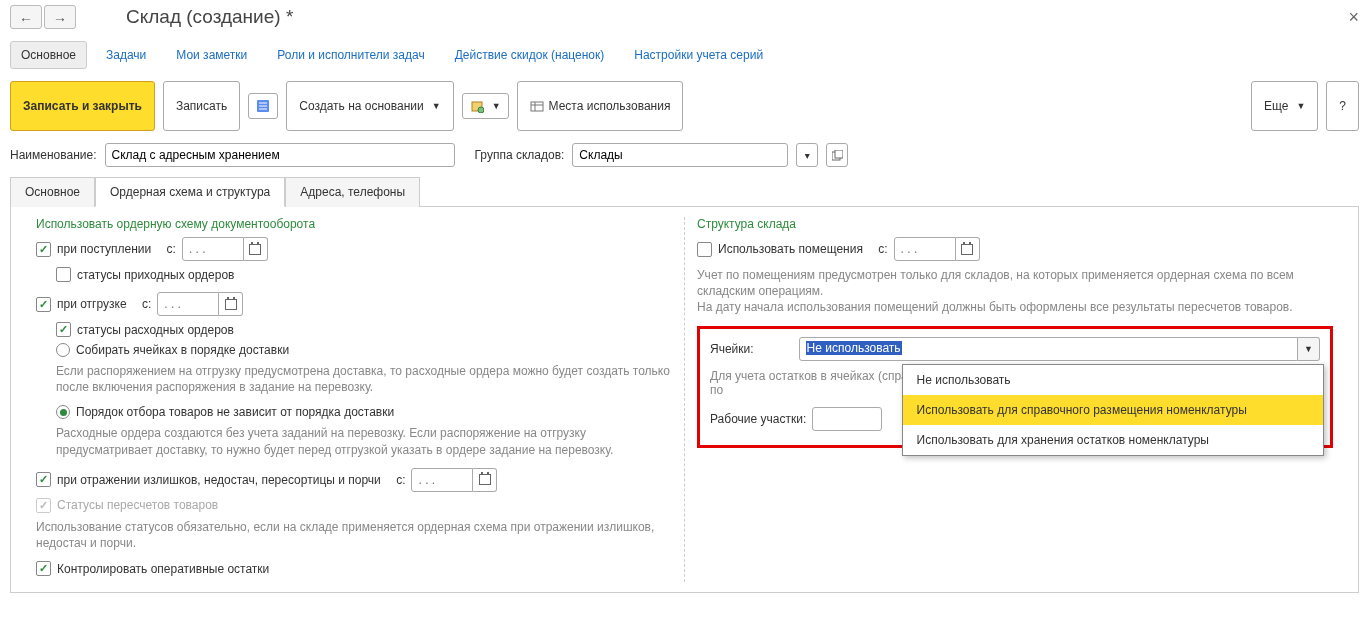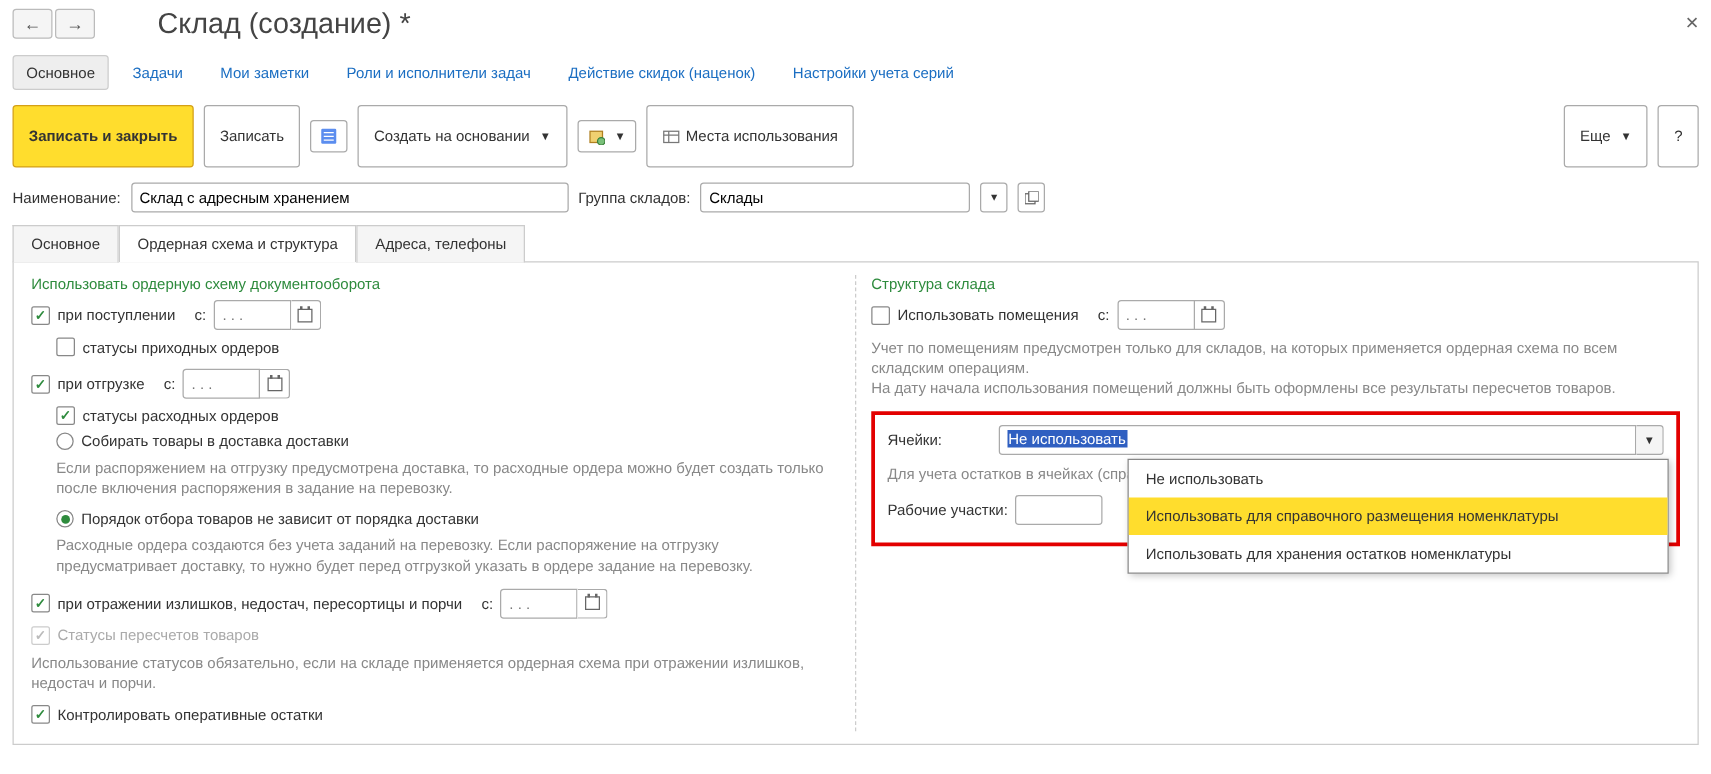--- a/index.html
+++ b/index.html
@@ -1,40 +1,40 @@
 <!DOCTYPE html>
 <html><head>
   <meta charset="utf-8">
   <style>
     * { margin:0; padding:0; box-sizing:border-box; font-family:Arial,sans-serif; font-size:12px; }
     body { background:#fff; padding:5px 10px; color:#333; }
     .top-row { display:flex; align-items:center; margin-bottom:12px; }
     .nav-btns { display:flex; gap:2px; margin-right:50px; }
     .nav-btn { width:32px; height:24px; background:#f5f5f5; border:1px solid #bbb; border-radius:3px; display:flex; align-items:center; justify-content:center; cursor:pointer; color:#555; font-size:14px; font-weight:bold; }
-    .title { font-size:23px; color:#444; }
+    .title { font-size:19px; color:#444; }
     .close-x { margin-left:auto; font-size:18px; color:#666; cursor:pointer; }
     .tabs1 { display:flex; gap:8px; align-items:center; margin-bottom:12px; }
     .tab1 { padding:6px 10px; color:#1b6ec2; cursor:pointer; border:1px solid transparent; border-radius:3px; }
     .tab1.active { background:#eee; color:#333; border-color:#ccc; }
     .toolbar { display:flex; align-items:center; gap:8px; margin-bottom:12px; }
     .btn { padding:17px 12px; background:#fff; border:1px solid #aaa; border-radius:3px; cursor:pointer; display:flex; align-items:center; gap:5px; }
     .btn.yellow { background:#ffdd2d; border-color:#d4a017; font-weight:bold; color:#333; }
     .btn.icon { padding:5px 7px; }
     .caret { font-size:9px; margin-left:3px; }
     .spacer { flex:1; }
     .form-row { display:flex; align-items:center; gap:8px; margin-bottom:10px; }
     .label { white-space:nowrap; }
     .input { border:1px solid #aaa; border-radius:3px; padding:4px 6px; background:#fff; }
     .w-name { width:350px; }
     .w-group { width:216px; }
     .sel-btn { width:22px; height:24px; border:1px solid #aaa; background:#fff; border-radius:3px; display:flex; align-items:center; justify-content:center; cursor:pointer; font-size:10px; }
     .tabs2 { display:flex; margin-bottom:-1px; }
     .tab2 { padding:7px 14px; border:1px solid #ccc; background:#f5f5f5; cursor:pointer; border-bottom:none; }
     .tab2.active { background:#fff; border-bottom:1px solid #fff; position:relative; z-index:2; }
-    .content { border:1px solid #ccc; padding:10px 14px; display:flex; gap:12px; }
+    .content { border:1px solid #ccc; padding:10px 25px; display:flex; gap:12px; }
     .left { flex:1; max-width:780px; }
     .divider { border-left:1px dashed #ccc; }
     .right { flex:1; position:relative; }
     .section-title { color:#2e8b3d; margin-bottom:6px; }
     .row { display:flex; align-items:center; gap:6px; margin-bottom:6px; }
     .indent { margin-left:20px; }
     .note { color:#888; margin:4px 0 10px 20px; line-height:1.35; }
     .note-right { color:#888; margin:4px 0 10px 0; line-height:1.35; }
     .checkbox { width:15px; height:15px; border:1px solid #888; border-radius:2px; display:inline-flex; align-items:center; justify-content:center; font-size:11px; font-weight:bold; cursor:pointer; }
     .checkbox.on { color:#2e8b3d; }
@@ -113,21 +113,21 @@
   <div class="btn">
       <span>Еще</span>
       <span class="caret">▼</span>
     </div>
   <div class="btn">?</div>
 </div>
 
 <div class="form-row">
   <span class="label">Наименование:</span>
   <input class="input w-name" value="Склад с адресным хранением" style="">
-  <span class="label" style="margin-left:0;">Группа складов:</span>
+  <span class="label" style="margin-left:12px;">Группа складов:</span>
   <input class="input w-group" value="Склады" style="">
   <div class="sel-btn">▾</div>
   <div class="sel-btn">
       <svg width="11" height="11">
         <rect x="0" y="2" width="8" height="8" fill="none" stroke="#666"></rect>
         <rect x="3" y="0" width="8" height="8" fill="#fff" stroke="#666"></rect>
       </svg>
     </div>
 </div>
 
@@ -168,21 +168,21 @@
           </div>
         </div>
     </div>
     <div class="row indent">
       <span class="checkbox on">✓</span>
       <span>статусы расходных ордеров</span>
     </div>
 
     <div class="row indent">
       <span class="radio"></span>
-      <span>Собирать товары в доставка доставки</span>
+      <span>Собирать ячейках в порядке доставки</span>
     </div>
     <div class="note">Если распоряжением на отгрузку предусмотрена доставка, то расходные ордера можно будет создать только после включения распоряжения в задание на перевозку.</div>
 
     <div class="row indent">
       <span class="radio on"></span>
       <span>Порядок отбора товаров не зависит от порядка доставки</span>
     </div>
     <div class="note">Расходные ордера создаются без учета заданий на перевозку. Если распоряжение на отгрузку предусматривает доставку, то нужно будет перед отгрузкой указать в ордере задание на перевозку.</div>
 
     <div class="row">

